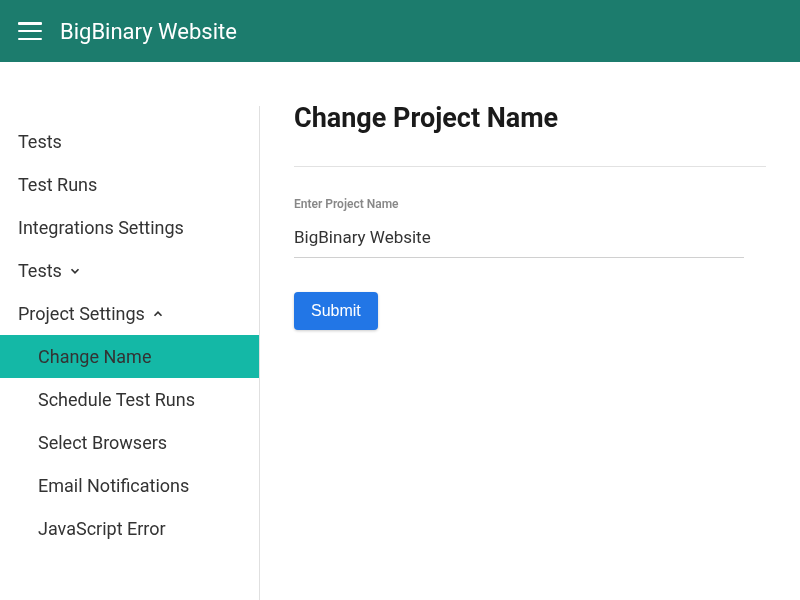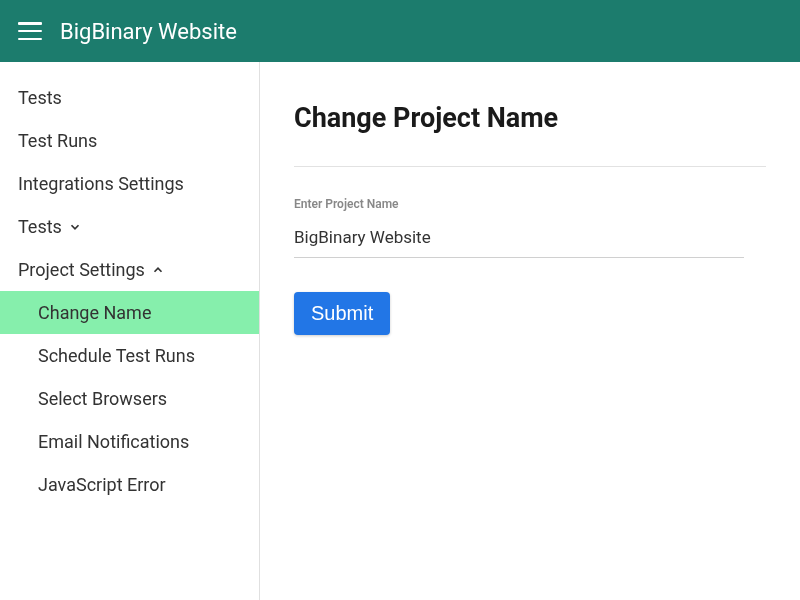--- a/index.html
+++ b/index.html
@@ -39,34 +39,35 @@
     }
     .layout {
       display: flex;
       height: calc(600px - 62px);
     }
     .sidebar {
       width: 260px;
       border-right: 1px solid #e0e0e0;
       padding-top: 14px;
       overflow-y: hidden;
+      margin-top: 44px;
     }
     .nav-item {
       font-size: 18px;
       color: #333;
       padding: 11px 18px;
       cursor: pointer;
       display: flex;
       align-items: center;
     }
     .nav-item.sub {
       padding-left: 38px;
     }
     .nav-item.active {
-      background: #86efac;
+      background: #14b8a6;
     }
     .chevron {
       margin-left: 6px;
       display: inline-flex;
     }
     .chevron svg {
       width: 14px;
       height: 14px;
     }
     .main {
@@ -102,21 +103,21 @@
       font-family: inherit;
       background: transparent;
     }
     .submit-btn {
       margin-top: 34px;
       background: #2276e6;
       color: #fff;
       border: none;
       border-radius: 4px;
       padding: 10px 17px;
-      font-size: 20px;
+      font-size: 16px;
       font-weight: 500;
       cursor: pointer;
       box-shadow: 0 1px 3px rgba(0,0,0,0.2);
     }
   </style>
 </head>
 <body>
 
 <div class="header">
   <div class="hamburger">

